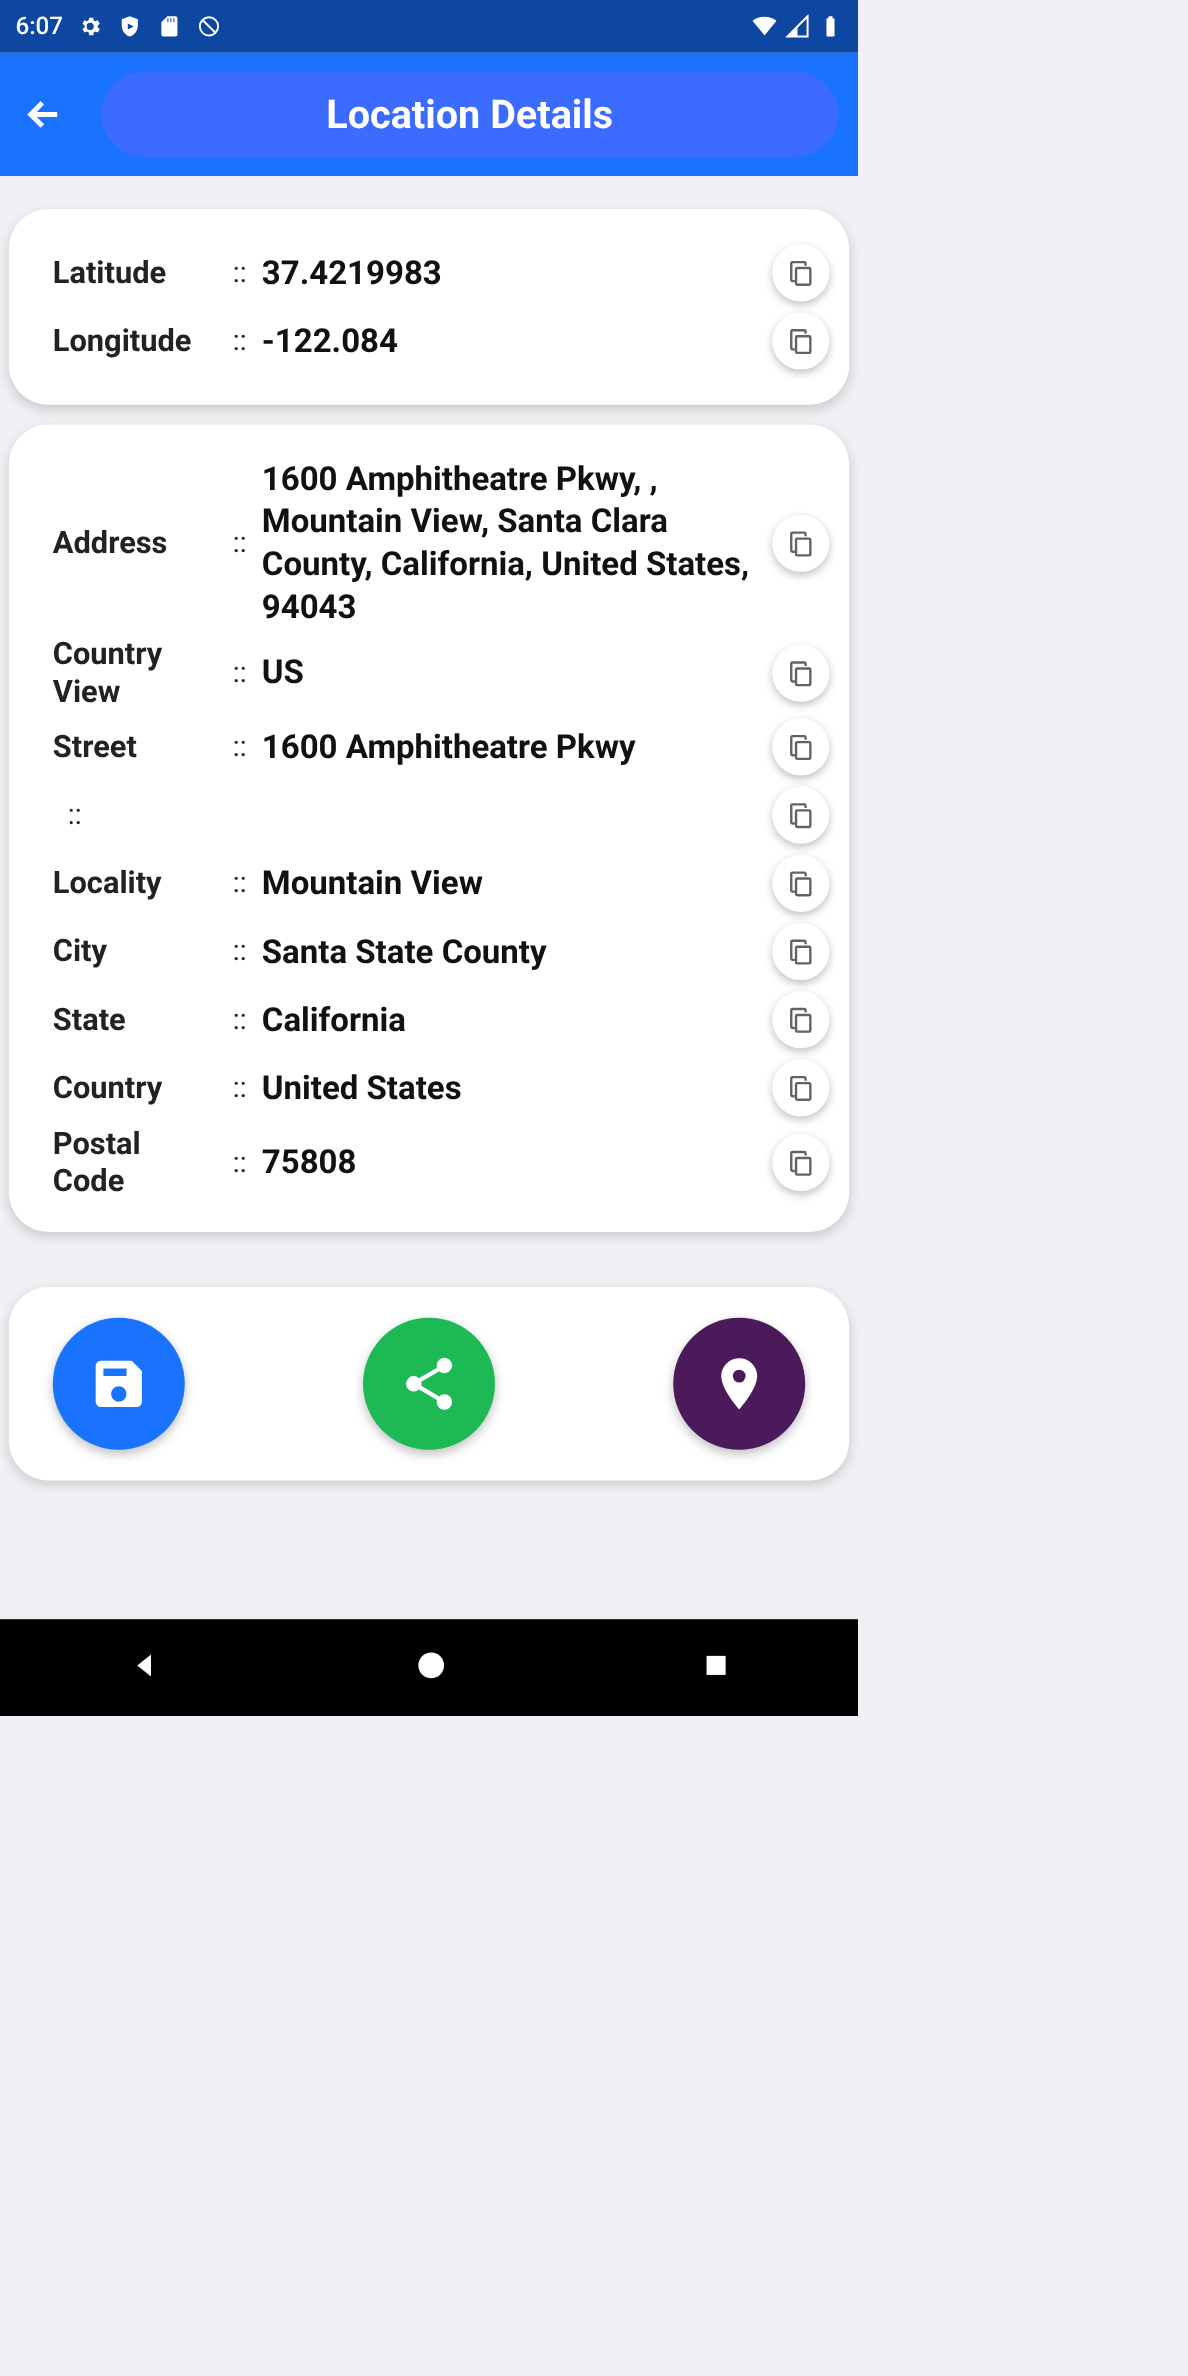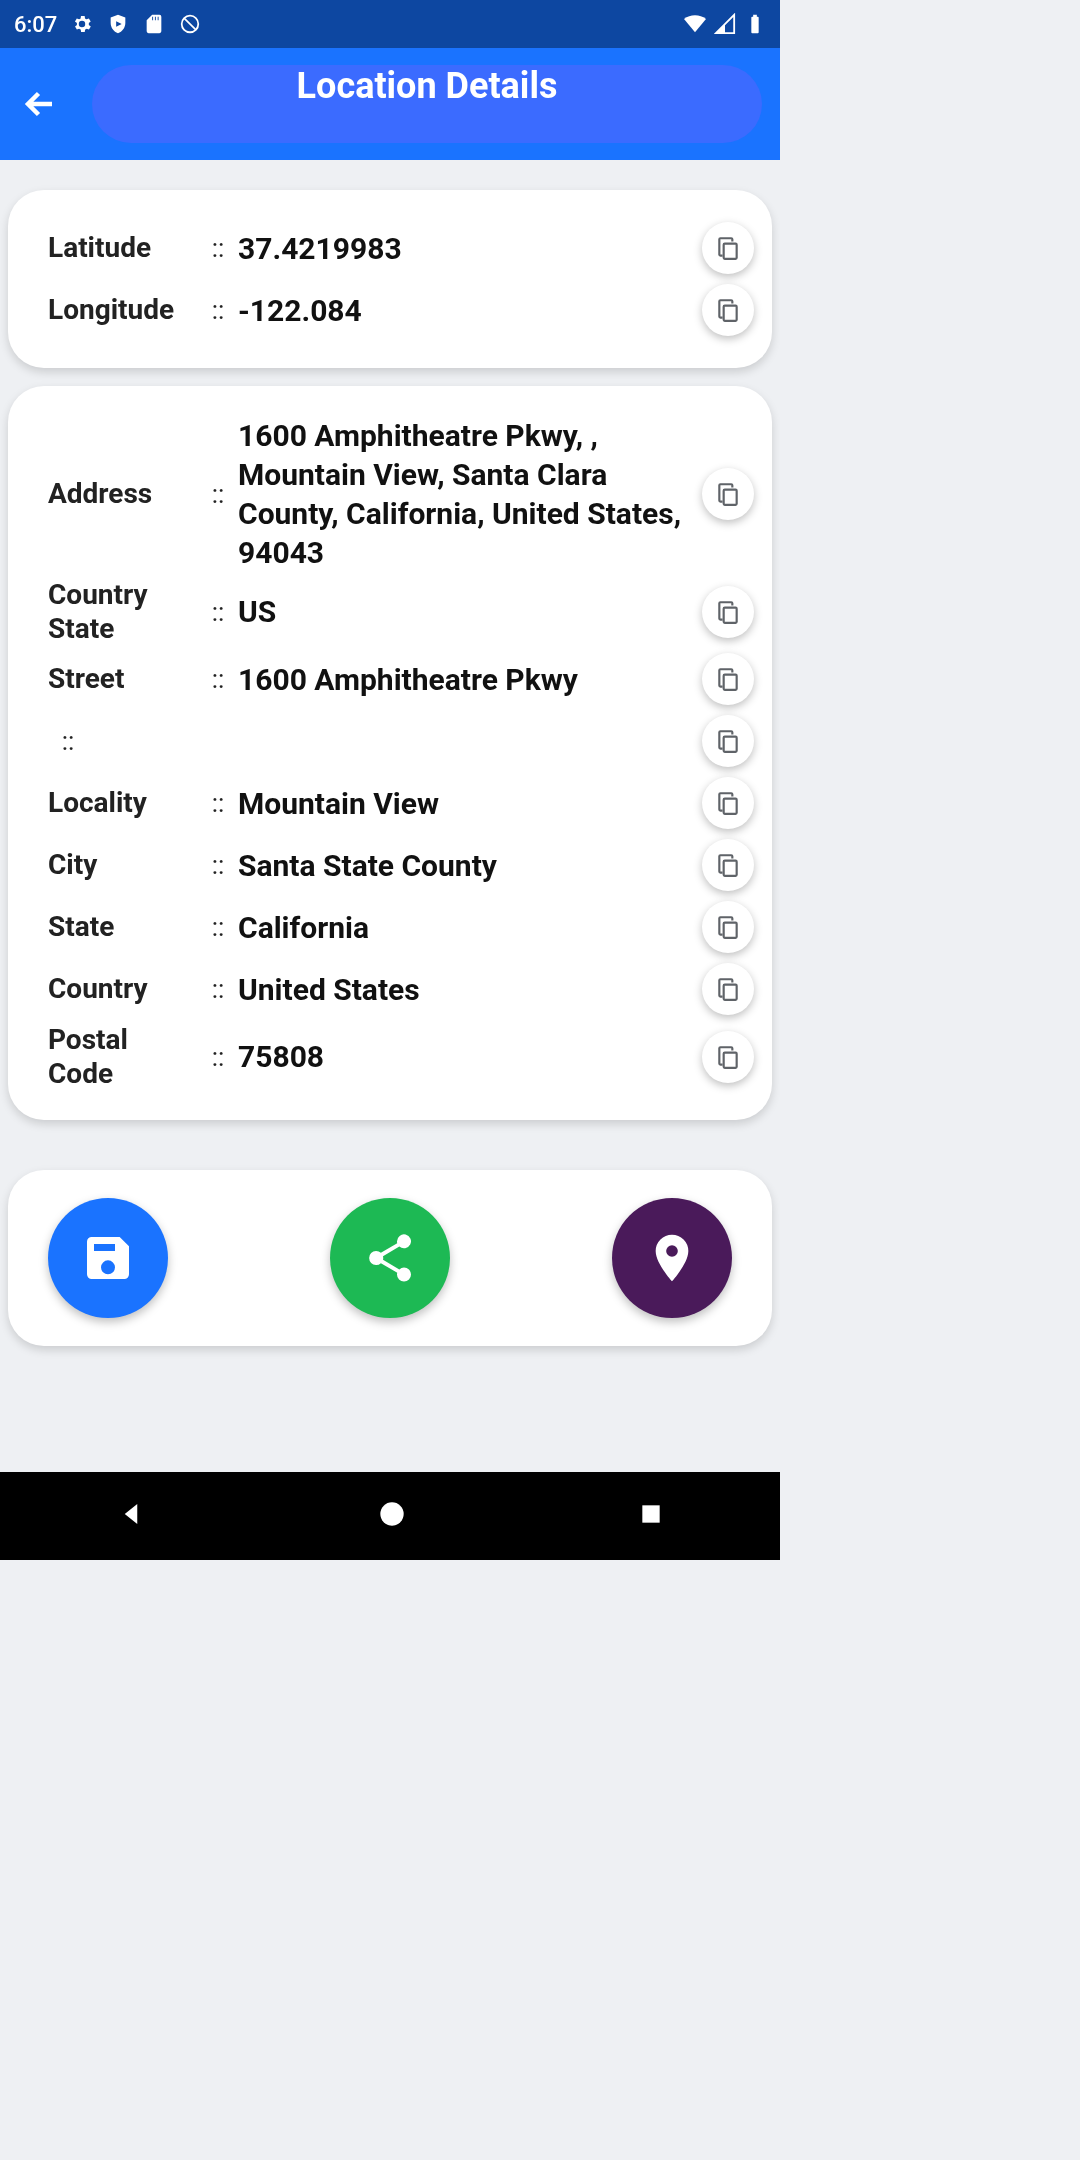--- a/index.html
+++ b/index.html
@@ -36,20 +36,21 @@
     display: flex; align-items: center; justify-content: center;
     cursor: pointer;
   }
   .back-btn svg { width: 36px; height: 36px; stroke: #fff; stroke-width: 3; fill: none; }
   .title-pill {
     flex: 1;
     height: 78px;
     background: #3b6bff;
     border-radius: 40px;
     display: flex;
+    align-items: center;
     justify-content: center;
     color: #fff;
     font-size: 36px;
     font-weight: 700;
   }
 
   
   .content {
     flex: 1;
     padding: 20px 0 0 0;
@@ -218,21 +219,21 @@
       <span class="row-value">1600 Amphitheatre Pkwy, , Mountain View, Santa Clara County, California, United States, 94043</span>
       <div class="copy-btn">
         <svg viewBox="0 0 24 24">
             <rect x="8" y="8" width="12" height="14" rx="1"></rect>
             <path d="M16 6V4a1 1 0 0 0-1-1H5a1 1 0 0 0-1 1v14a1 1 0 0 0 1 1h2"></path>
           </svg>
       </div>
     </div>
 
     <div class="row">
-      <span class="row-label">Country State</span>
+      <span class="row-label">Country View</span>
       <span class="row-sep">::</span>
       <span class="row-value">US</span>
       <div class="copy-btn">
         <svg viewBox="0 0 24 24">
             <rect x="8" y="8" width="12" height="14" rx="1"></rect>
             <path d="M16 6V4a1 1 0 0 0-1-1H5a1 1 0 0 0-1 1v14a1 1 0 0 0 1 1h2"></path>
           </svg>
       </div>
     </div>
 

